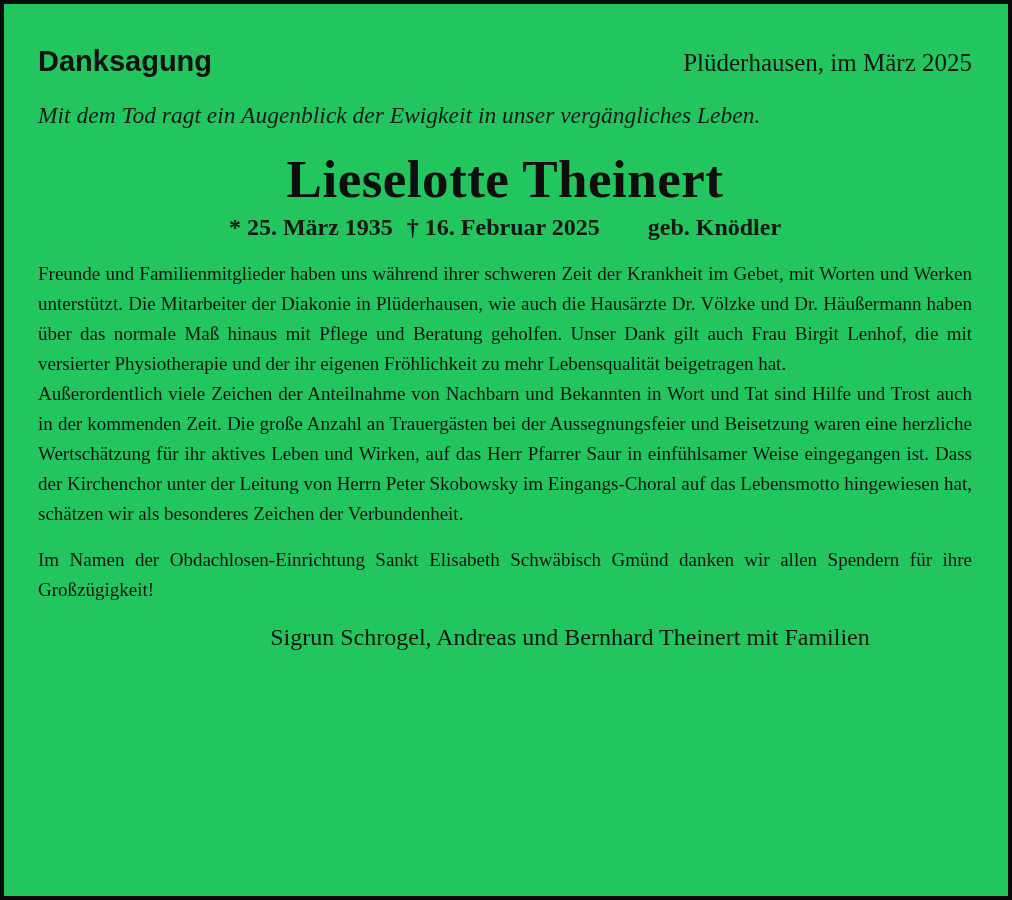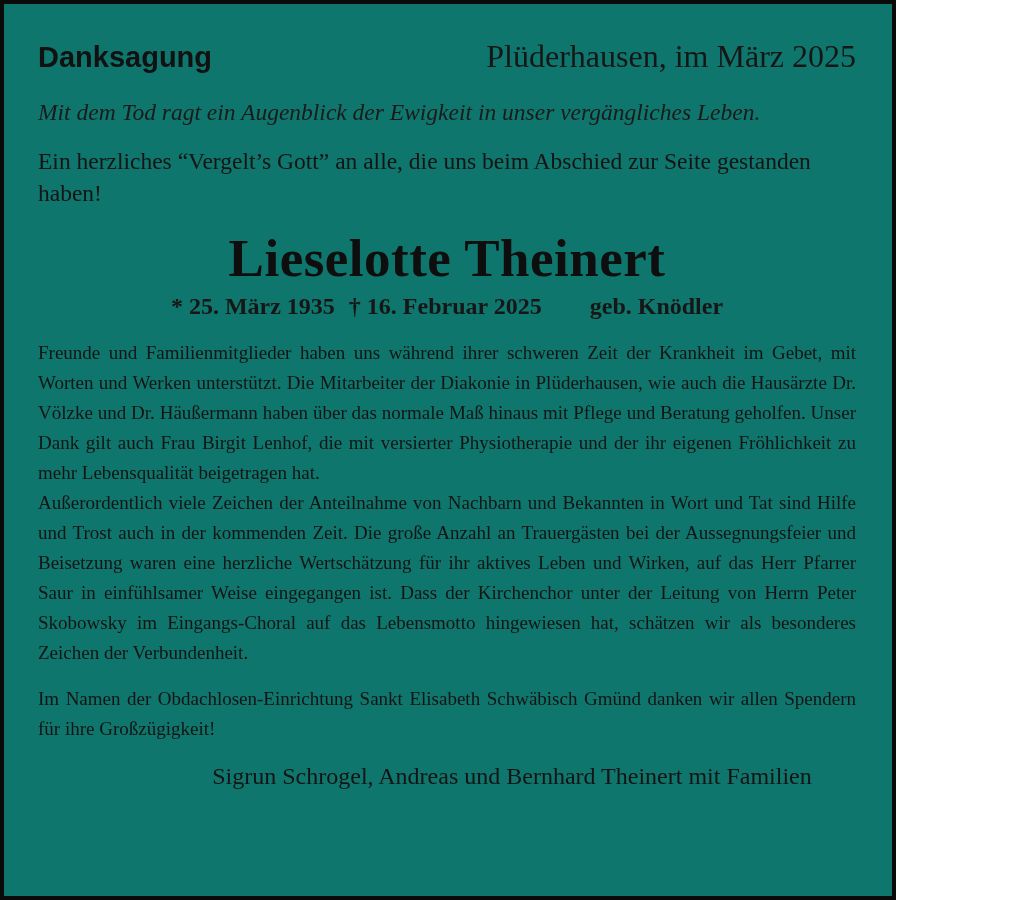--- a/index.html
+++ b/index.html
@@ -3,25 +3,25 @@
 <meta charset="utf-8">
 <title>Danksagung</title>
 <style>
   html, body {
     margin: 0;
     padding: 0;
     background: #ffffff;
   }
   .page {
     position: relative;
-    width: 896px;
+    width: 1012px;
     height: 900px;
     box-sizing: border-box;
     border: 4px solid #0a0a0a;
-    background: #0f766e;
+    background: #22c55e;
     color: #141414;
     padding: 26px 36px 0 34px;
     overflow: hidden;
     font-family: "Liberation Serif", serif;
   }
 
   
   .header-row {
     display: flex;
     justify-content: space-between;
@@ -30,22 +30,23 @@
   }
   .doc-title {
     font-family: "Liberation Sans", sans-serif;
     font-weight: 700;
     font-size: 29px;
     letter-spacing: 0px;
     color: #111111;
   }
   .dateline {
     font-family: "Liberation Serif", serif;
-    font-size: 32px;
+    font-size: 25px;
     color: #161616;
+    margin-top: 11px;
   }
 
   
   .motto {
     margin-top: 22px;
     font-style: italic;
     font-size: 23.5px;
     line-height: 30px;
     color: #1a1a1a;
   }
@@ -116,21 +117,20 @@
 
 <div class="page">
 
   <div class="header-row">
     <div class="doc-title">Danksagung</div>
     <div class="dateline">Plüderhausen, im März 2025</div>
   </div>
 
   <div class="motto">Mit dem Tod ragt ein Augenblick der Ewigkeit in unser vergängliches Leben.</div>
 
-  <div class="intro">Ein herzliches “Vergelt’s Gott” an alle, die uns beim Abschied zur Seite gestanden haben!</div>
 
   <div class="name">Lieselotte Theinert</div>
 
   <div class="dates">
     <span class="birth">* 25. März 1935</span><span class="death">† 16. Februar 2025</span><span class="maiden">geb. Knödler</span>
   </div>
 
   <div class="para para-1">Freunde und Familienmitglieder haben uns während ihrer schweren Zeit der Krankheit im Gebet, mit Worten und Werken unterstützt. Die Mitarbeiter der Diakonie in Plüderhausen, wie auch die Hausärzte Dr. Völzke und Dr. Häußermann haben über das normale Maß hinaus mit Pflege und Beratung geholfen. Unser Dank gilt auch Frau Birgit Lenhof, die mit versierter Physiotherapie und der ihr eigenen Fröhlichkeit zu mehr Lebensqualität beigetragen hat.</div>
 
   <div class="para para-2">Außerordentlich viele Zeichen der Anteilnahme von Nachbarn und Bekannten in Wort und Tat sind Hilfe und Trost auch in der kommenden Zeit. Die große Anzahl an Trauergästen bei der Aussegnungsfeier und Beisetzung waren eine herzliche Wertschätzung für ihr aktives Leben und Wirken, auf das Herr Pfarrer Saur in einfühlsamer Weise eingegangen ist. Dass der Kirchenchor unter der Leitung von Herrn Peter Skobowsky im Eingangs-Choral auf das Lebensmotto hingewiesen hat, schätzen wir als besonderes Zeichen der Verbundenheit.</div>

